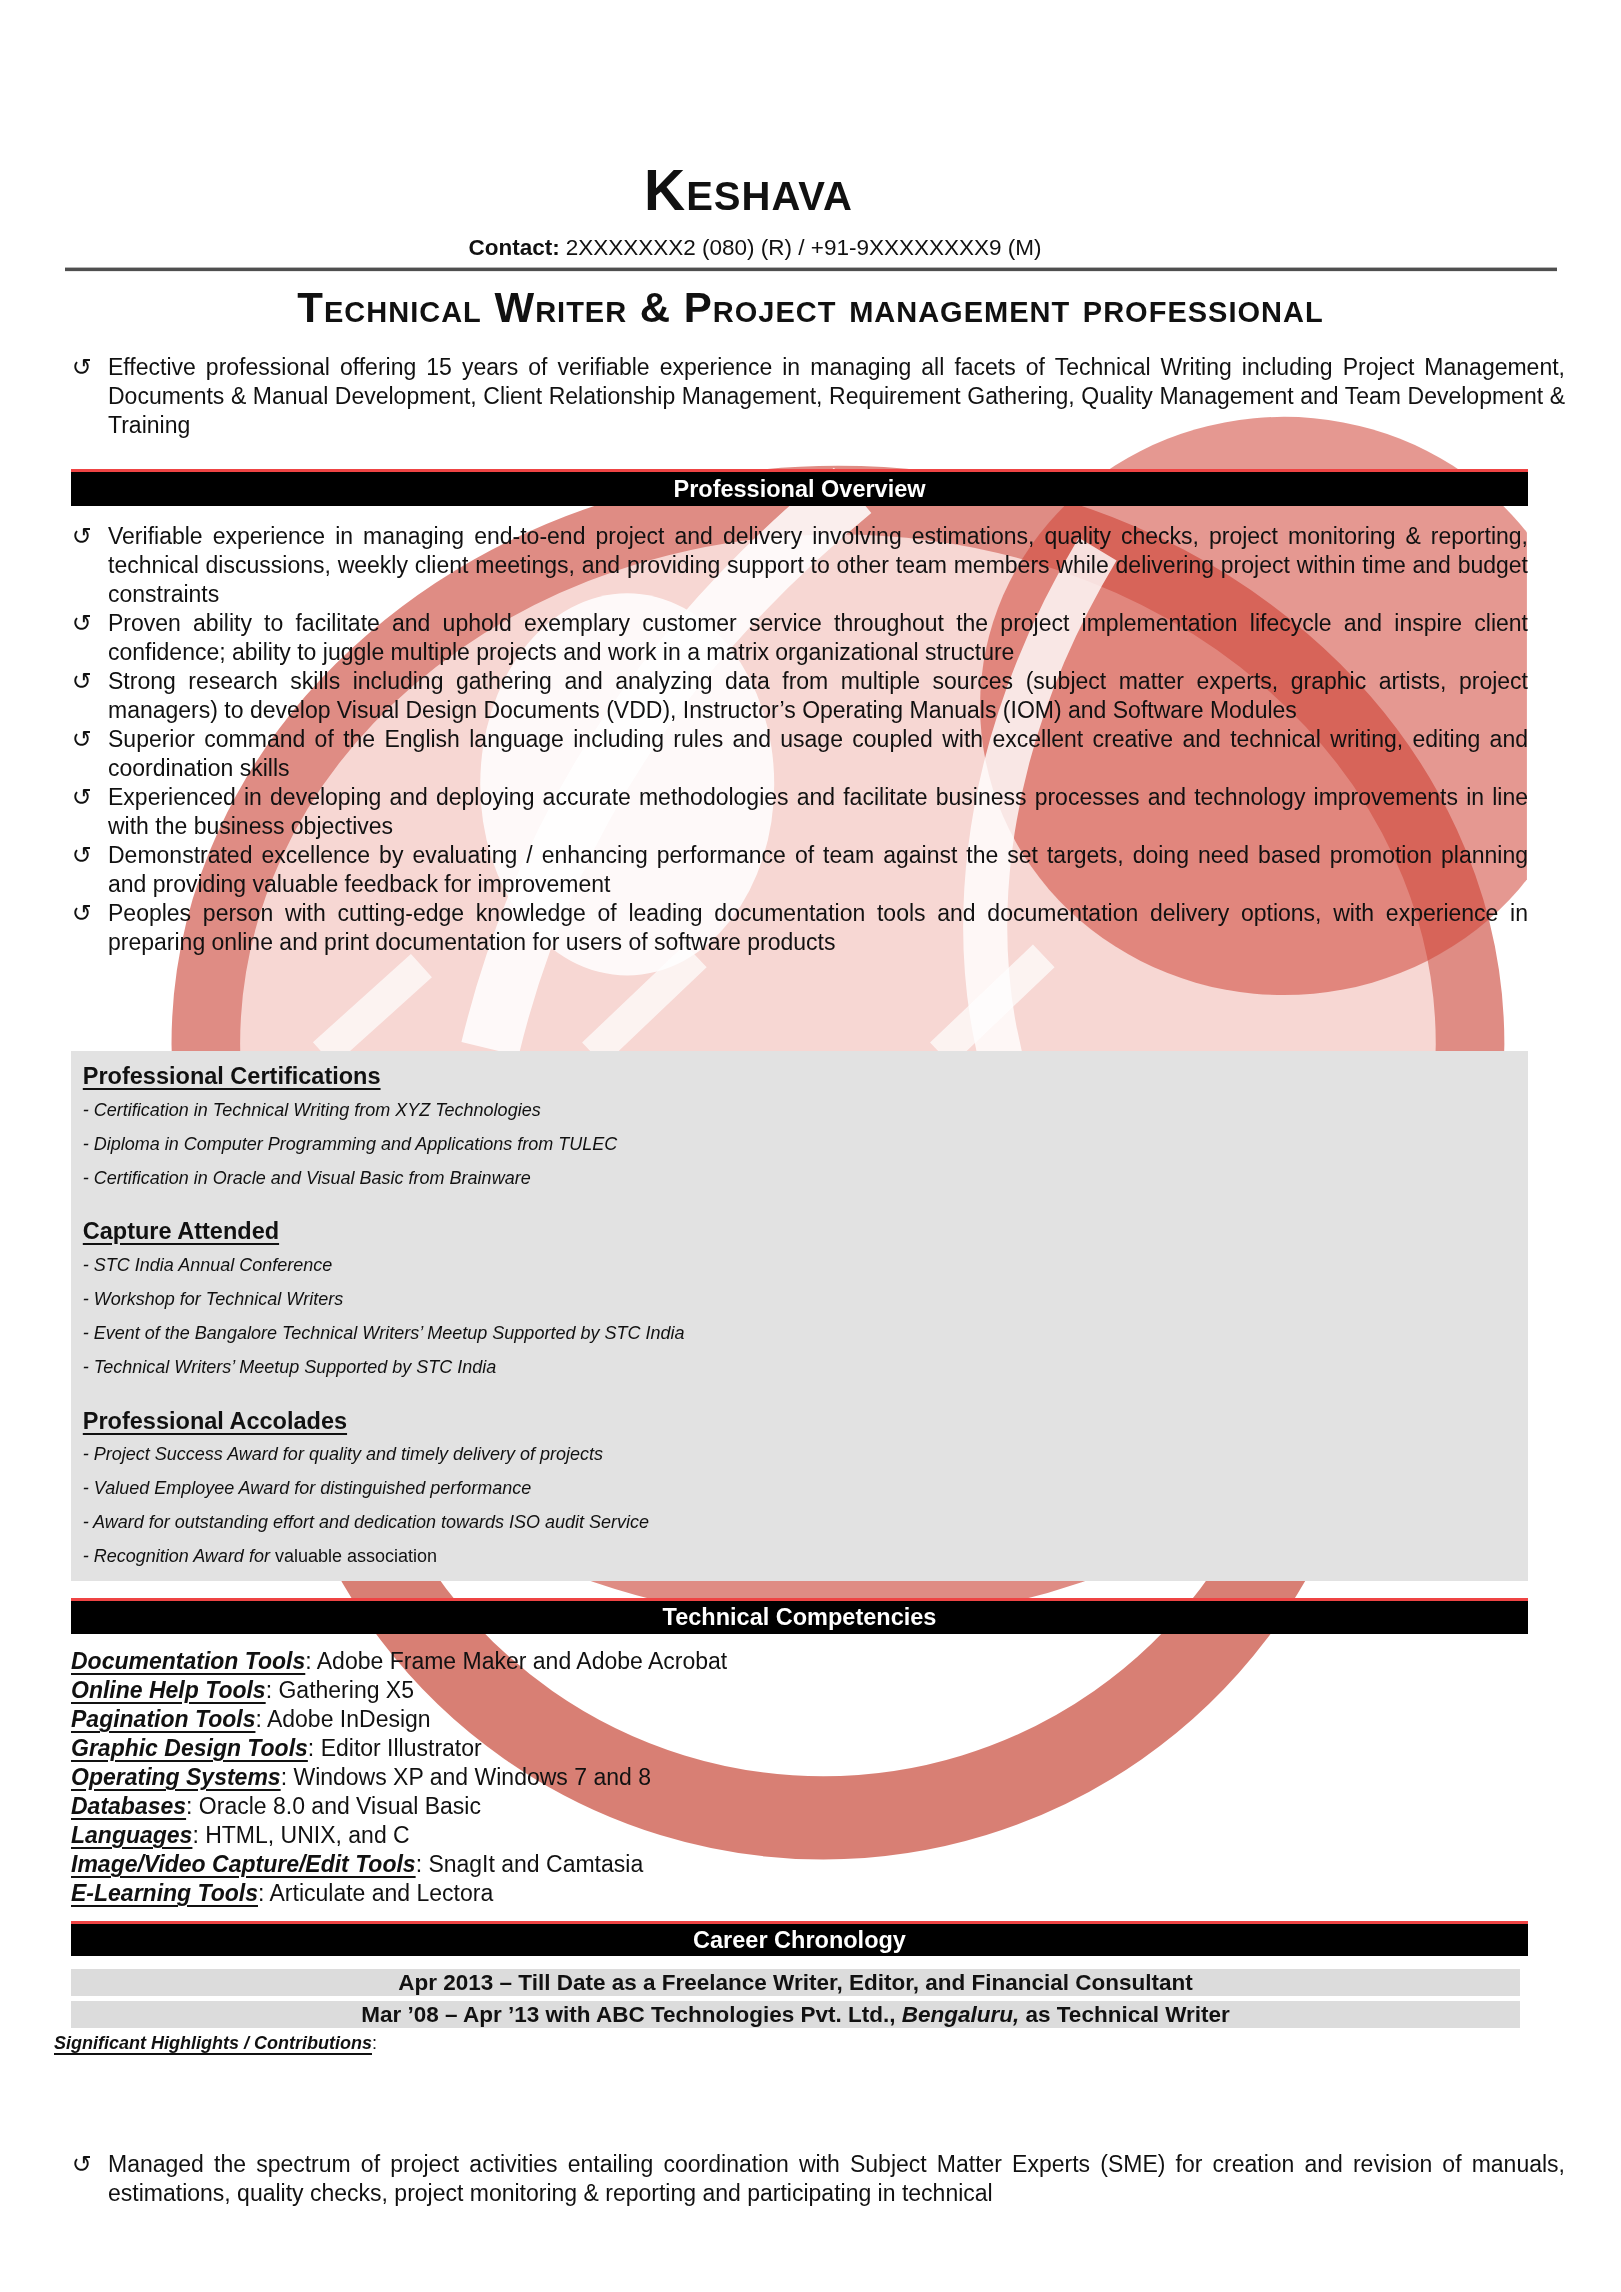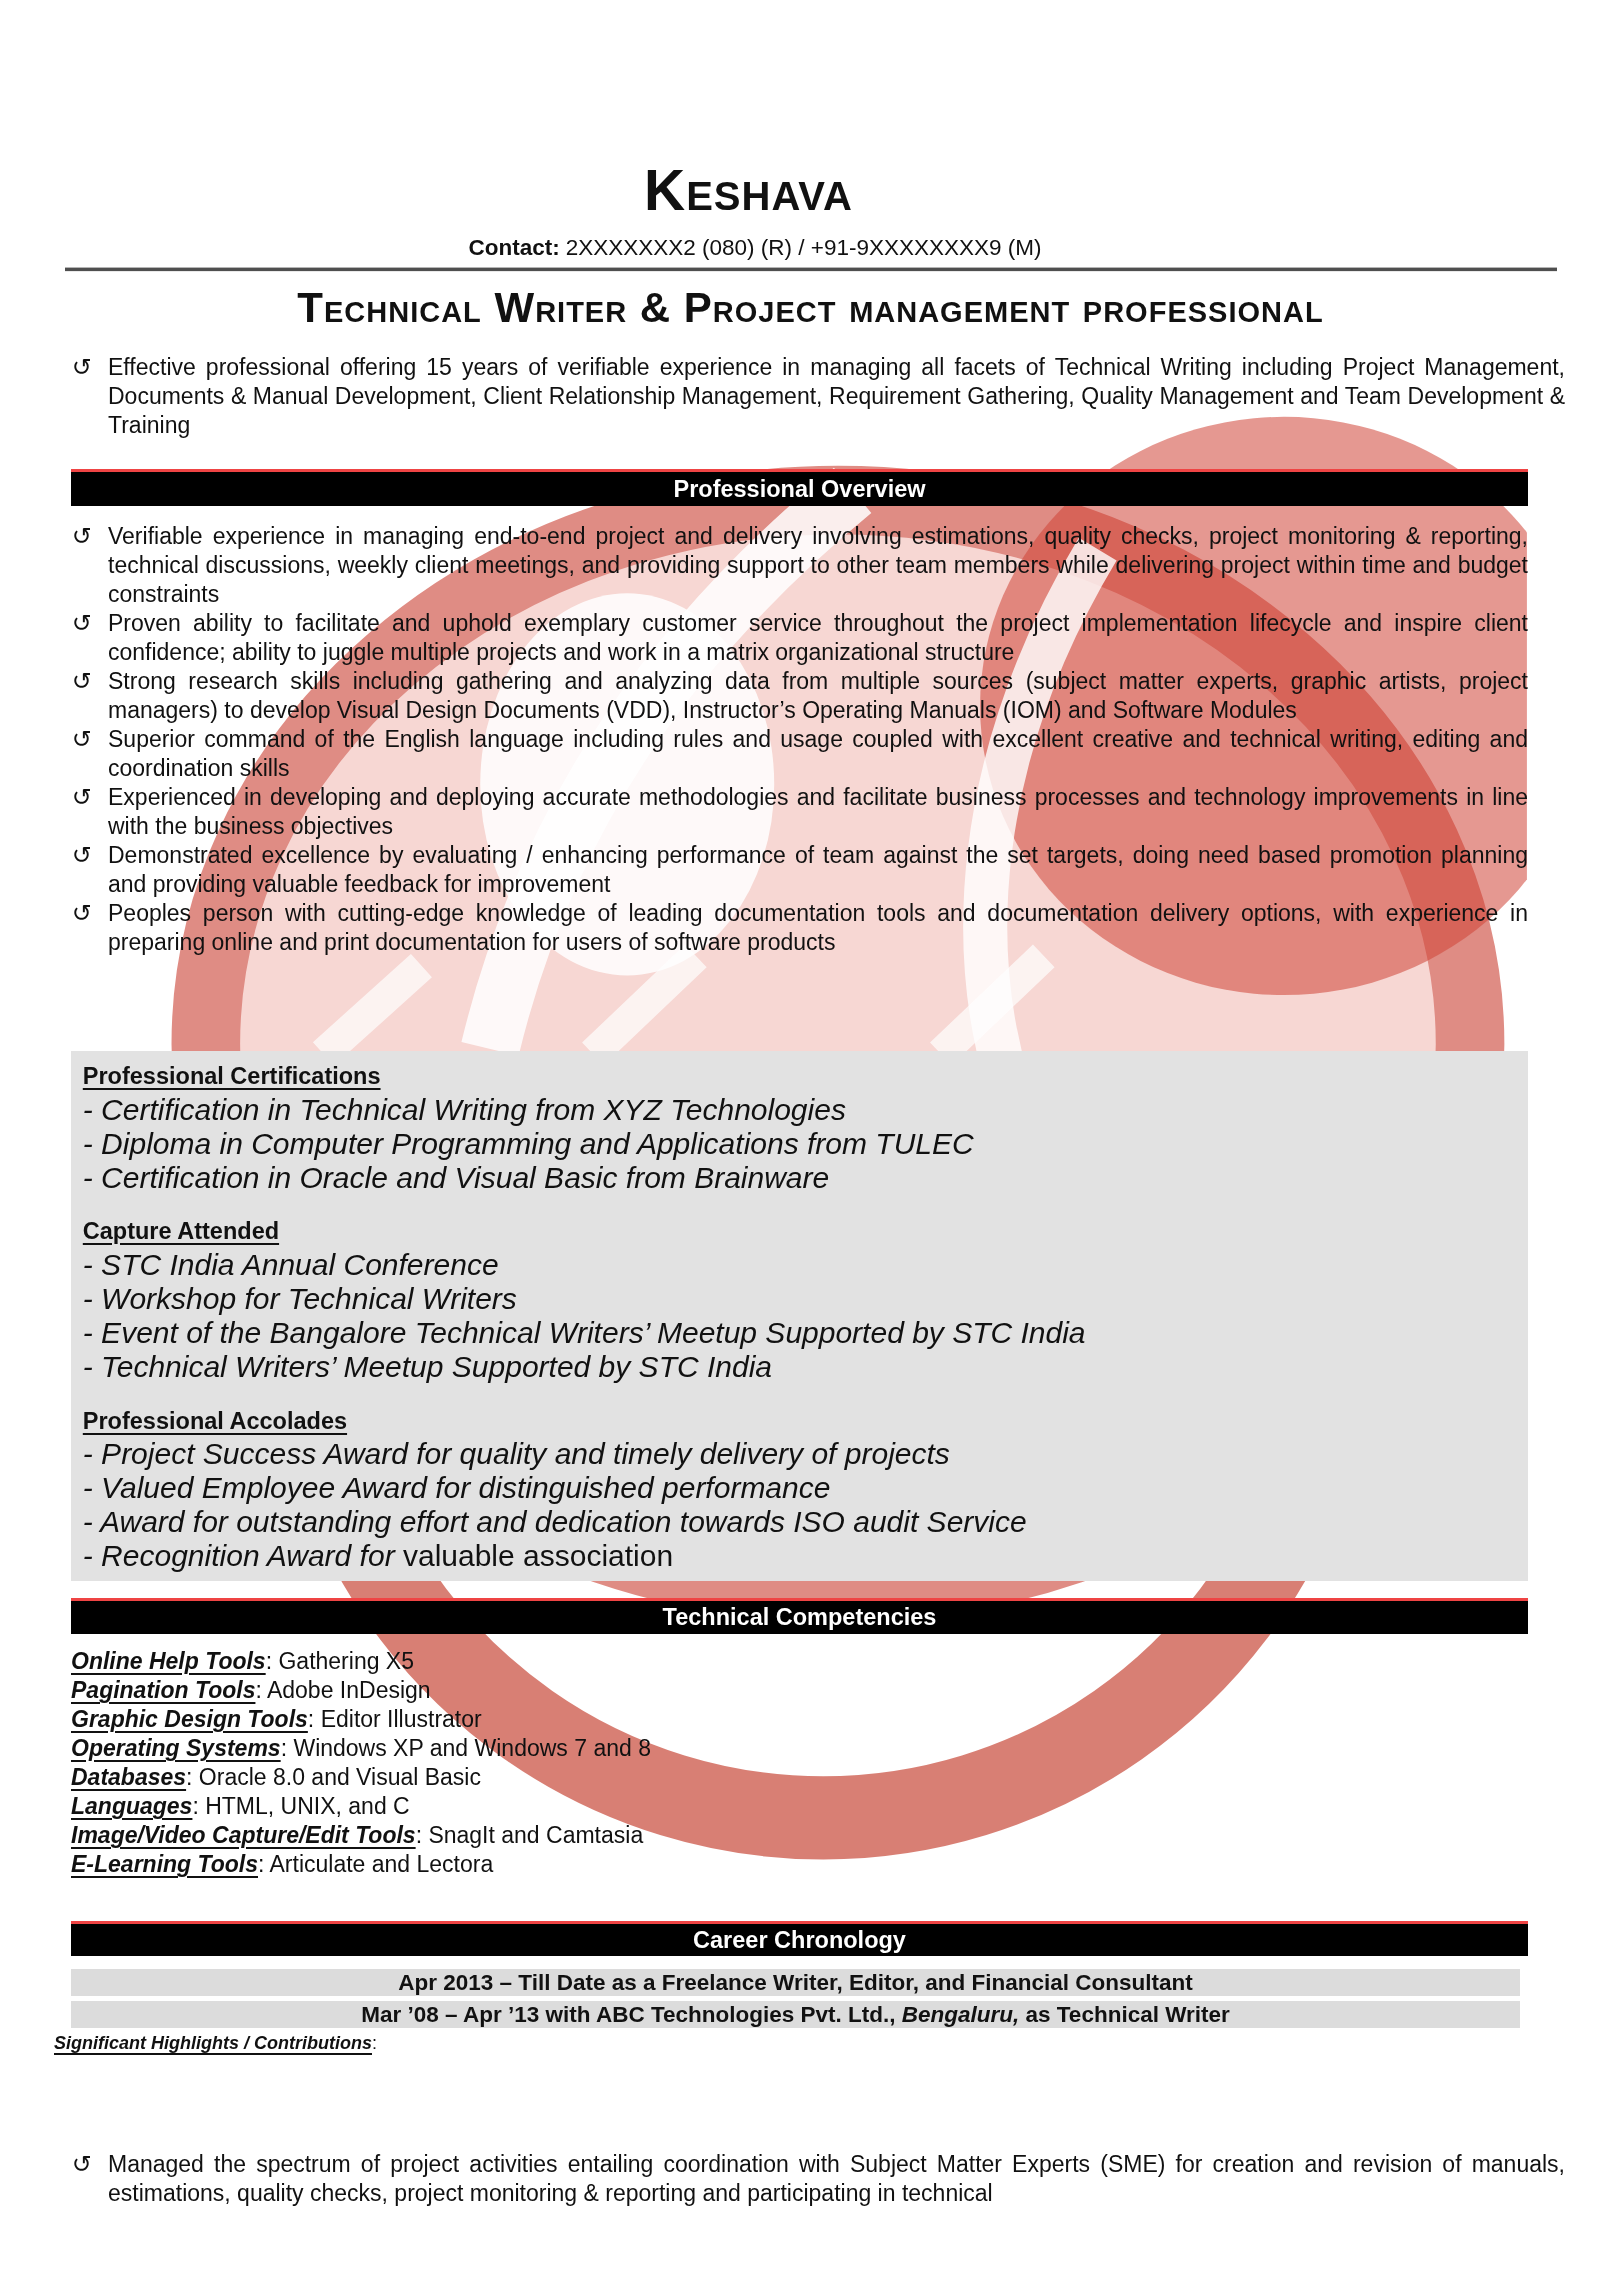--- a/index.html
+++ b/index.html
@@ -35,21 +35,21 @@
   .bar-competencies{top:1598px;height:33px;line-height:33px;}
   .bar-career{top:1921px;height:32px;line-height:32px;}
 
   .overview-list{top:522px;left:71px;width:1457px;}
 
   .panel{top:1051px;left:71px;width:1457px;height:530px;background:#e2e2e2;
          padding:11.8px 13.7px 0 11.8px;box-sizing:border-box;}
   .group + .group{margin-top:23.5px;}
   .group-heading{font-size:23.5px;font-weight:bold;text-decoration:underline;
                  text-decoration-thickness:2px;text-underline-offset:3.9px;margin-bottom:2.9px;}
-  .group-item{font-size:30px;font-style:italic;line-height:34px;}
+  .group-item{font-size:18px;font-style:italic;line-height:34px;}
   .group-item .plain{font-style:normal;}
 
   .competencies{top:1647px;left:71px;width:1457px;font-size:23px;line-height:29px;}
   .comp-label{font-weight:bold;font-style:italic;text-decoration:underline;
               text-decoration-thickness:2px;text-underline-offset:3.9px;}
 
   .gray-bar{left:71px;width:1449px;height:27.4px;background:#dcdcdc;text-align:center;
             font-weight:bold;font-size:22.5px;line-height:27.4px;}
   .gray-bar-1{top:1969px;}
   .gray-bar-2{top:2001px;}
@@ -168,20 +168,21 @@
 
           <div class="group-item"><span>- Recognition Award for </span><span class="plain">valuable association</span></div>
         </div>
     </div>
   </div>
 
   <div class="layer bar bar-competencies">Technical Competencies</div>
 
   <div class="layer competencies">
 
+      <div><span class="comp-label">Documentation Tools</span><span>: Adobe Frame Maker and Adobe Acrobat</span></div>
 
       <div><span class="comp-label">Online Help Tools</span><span>: Gathering X5</span></div>
 
       <div><span class="comp-label">Pagination Tools</span><span>: Adobe InDesign</span></div>
 
       <div><span class="comp-label">Graphic Design Tools</span><span>: Editor Illustrator</span></div>
 
       <div><span class="comp-label">Operating Systems</span><span>: Windows XP and Windows 7 and 8</span></div>
 
       <div><span class="comp-label">Databases</span><span>: Oracle 8.0 and Visual Basic</span></div>

